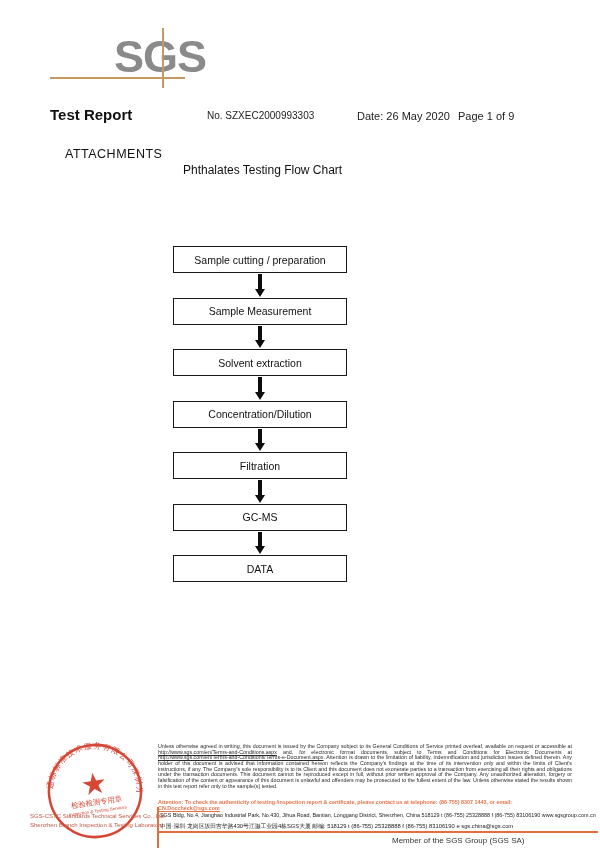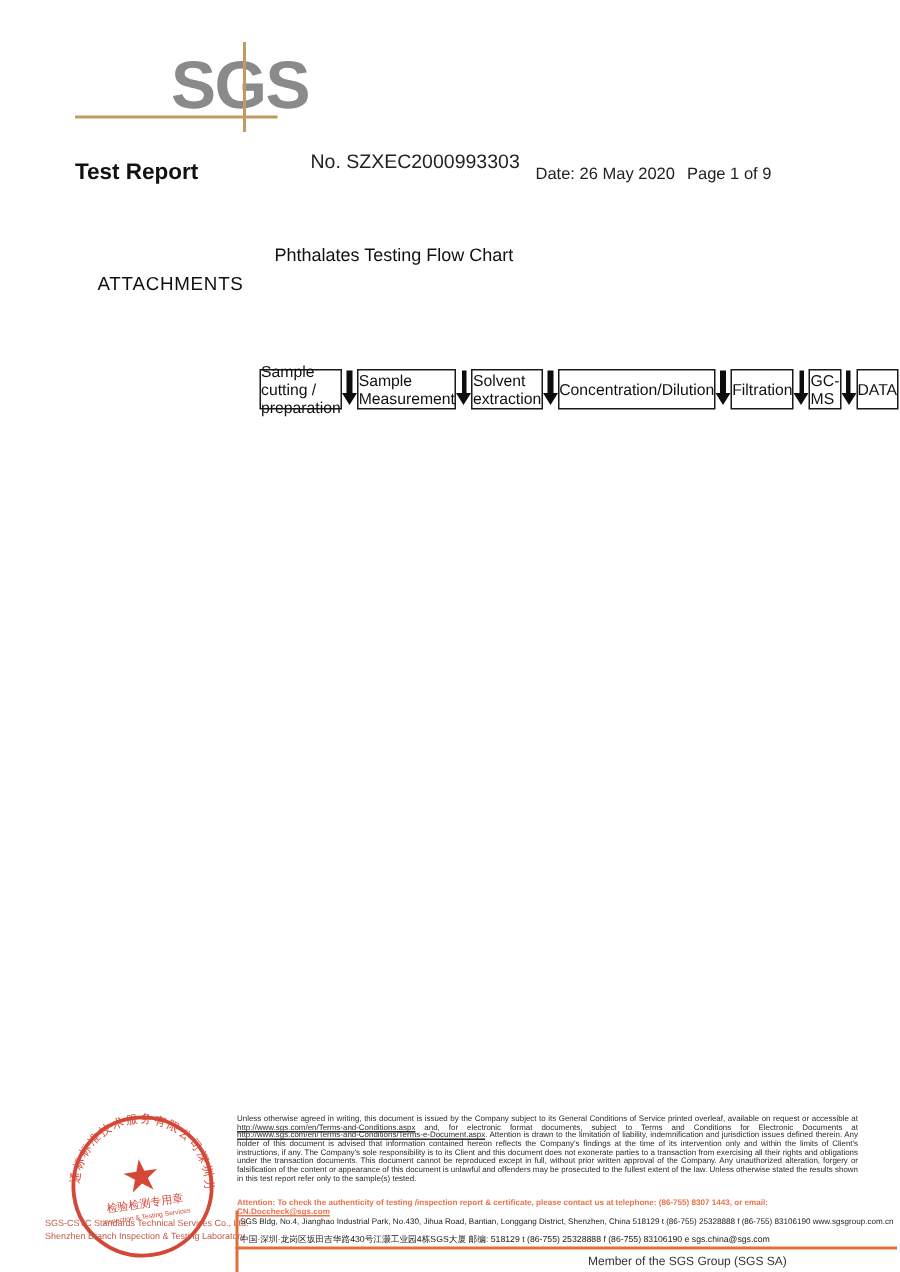--- a/index.html
+++ b/index.html
@@ -10,30 +10,30 @@
   .abs { position:absolute; }
 
   
   .logo-text { left:74px; top:36px; font-size:45px; font-weight:bold;
     color:#8a8a8a; letter-spacing:-1px; line-height:0.92;margin-left:40px; }
   .crop-h { left:50px; top:77px; width:135px; height:1.5px; background:#c59a62; }
   .crop-v { left:162px; top:28px; width:1.5px; height:60px; background:#c59a62; }
 
   
   .test-report { left:50px; top:106px; font-size:15px; font-weight:bold; color:#111; }
-  .report-no  { left:207px; top:100px; font-size:13px; color:#222; }
+  .report-no  { left:207px; top:110px; font-size:10px; color:#222; }
   .date-text  { left:357px; top:110px; font-size:11px; color:#222; }
   .page-no    { left:458px; top:110px; font-size:11px; color:#222; }
 
   
-  .attachments-label { left:65px; top:147px; font-size:12.5px; color:#111; letter-spacing:0.5px;margin-top:35px; }
+  .attachments-label { left:65px; top:147px; font-size:12.5px; color:#111; letter-spacing:0.5px; }
   .chart-title { left:183px; top:163px; font-size:12px; color:#111; }
 
   
-  .flow { left:173px; top:246px; width:174px; display:flex; flex-direction:row; }
+  .flow { left:173px; top:246px; width:174px; display:flex; flex-direction:column; }
   .flow-box { height:27px; box-sizing:border-box; border:1.5px solid #1a1a1a;
     background:#fff; display:flex; align-items:center; justify-content:center;
     font-size:10.5px; color:#111; }
   .flow-arrow { height:24.5px; display:flex; flex-direction:column; align-items:center;
     padding:1px 0; box-sizing:border-box; }
   .flow-arrow .shaft { width:3.5px; flex:1; background:#0d0d0d; }
   .flow-arrow .head { width:0; height:0; border-left:5.5px solid transparent;
     border-right:5.5px solid transparent; border-top:8.5px solid #0d0d0d; }
 
   

